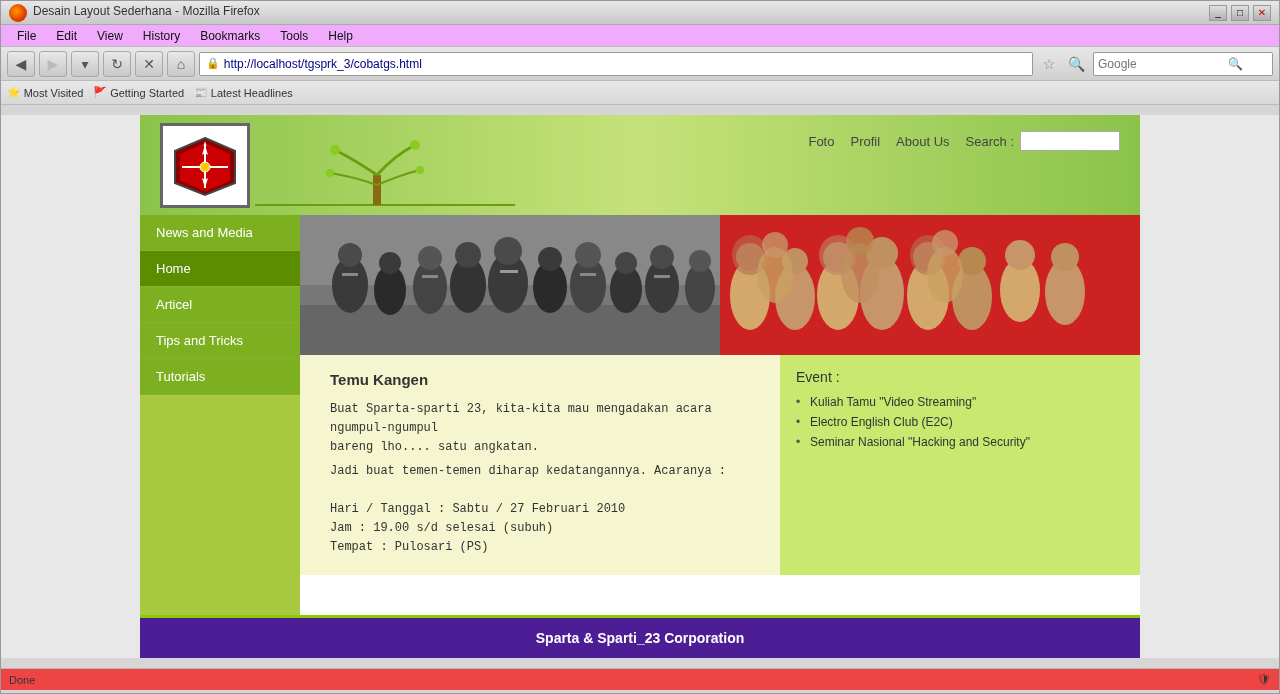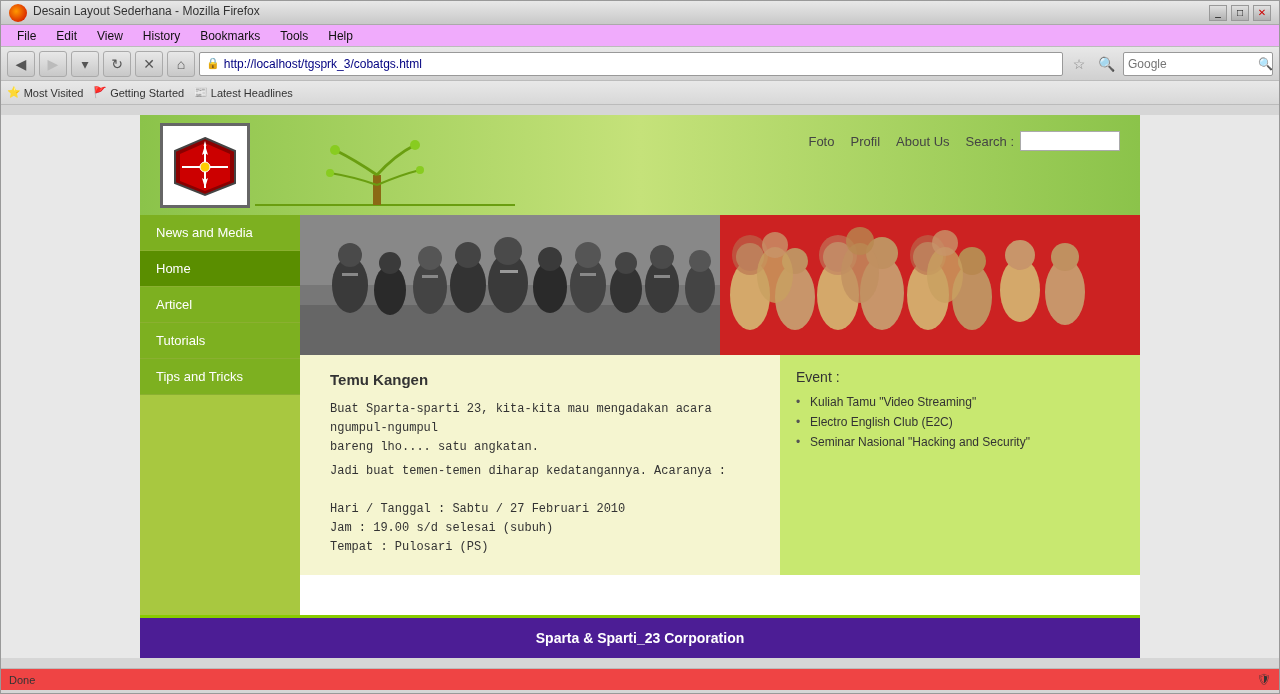--- a/index.html
+++ b/index.html
@@ -110,21 +110,21 @@
       cursor: pointer; font-size: 14px; color: #888;
     }
     .search-box {
       display: flex;
       align-items: center;
       background: white;
       border: 1px solid #999;
       border-radius: 2px;
       height: 24px;
       padding: 0 4px;
-      width: 150px;
+      width: 180px;
     }
     .search-input {
       border: none; outline: none;
       font-size: 12px; width: 130px;
     }
     .search-btn { font-size: 12px; color: #555; cursor: pointer; }
 
     
     .bookmarks-bar {
       background: linear-gradient(to bottom, #e8e8e8, #d8d8d8);
@@ -447,22 +447,22 @@
           </div>
         </div>
       </div>
 
       <div class="main-layout">
 
         <div class="sidebar">
           <a class="nav-link">News and Media</a>
           <a class="nav-link active">Home</a>
           <a class="nav-link">Articel</a>
+          <a class="nav-link">Tips and Tricks</a>
           <a class="nav-link">Tutorials</a>
-          <a class="nav-link">Tips and Tricks</a>
         </div>
 
         <div class="content-area">
 
           <div class="banner-row">
             <div class="banner-left">
               
               <svg width="420" height="140" viewBox="0 0 420 140">
                 <rect width="420" height="140" fill="#888"></rect>
 

